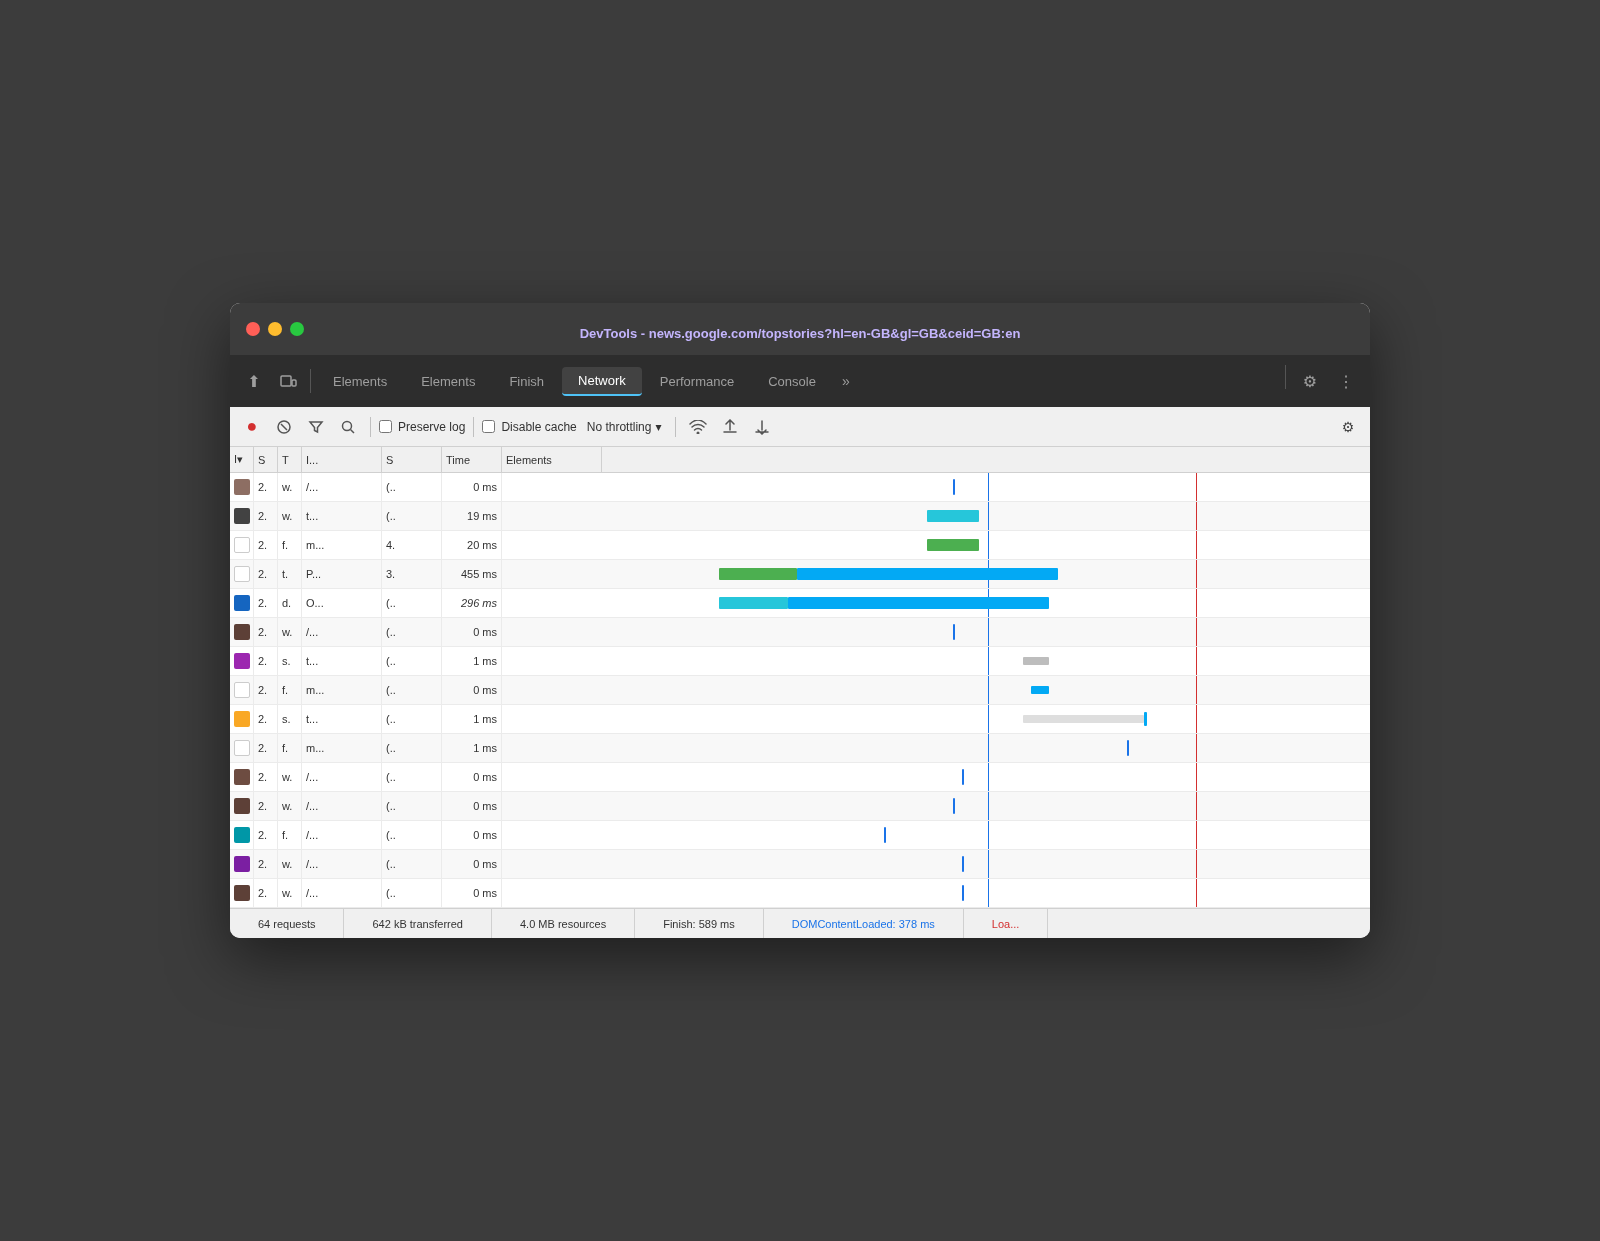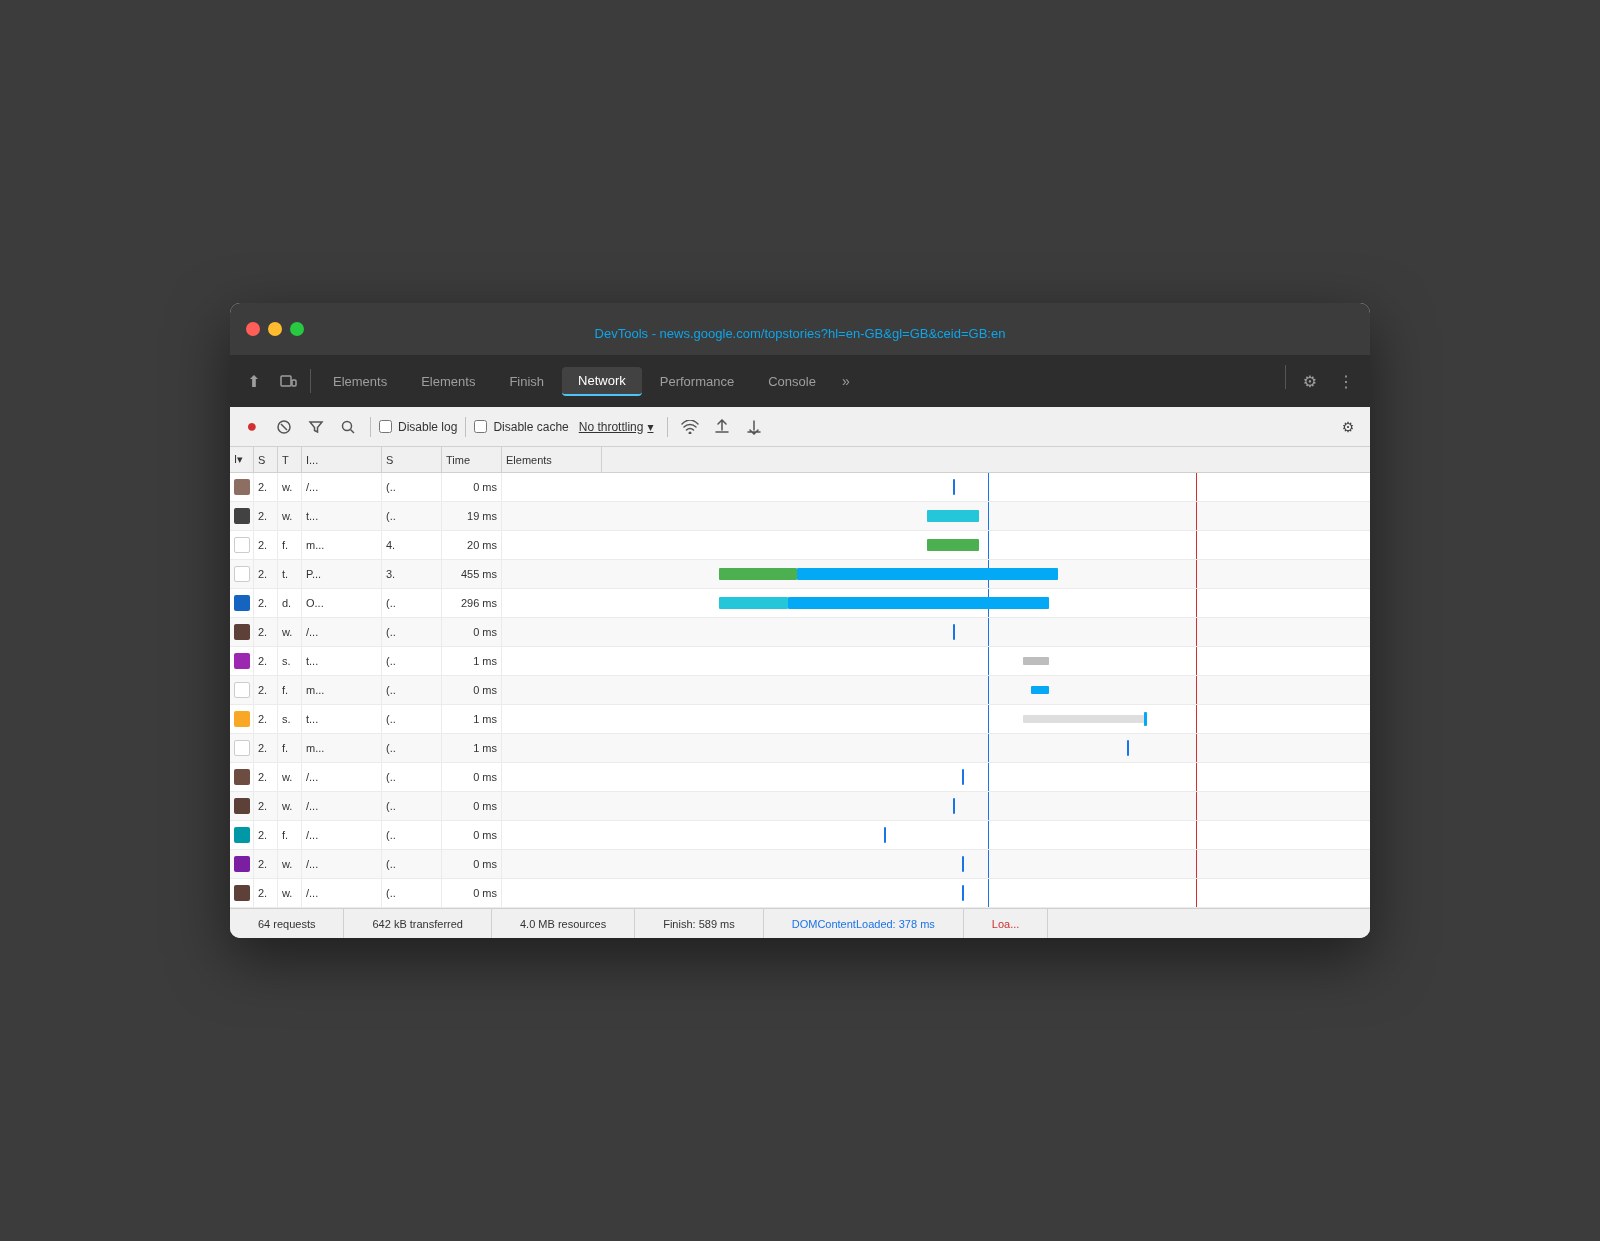--- a/index.html
+++ b/index.html
@@ -37,23 +37,23 @@
       border-radius: 50%;
       cursor: pointer;
     }
     .tl-red { background: #ff5f57; }
     .tl-yellow { background: #febc2e; }
     .tl-green { background: #28c840; }
     .titlebar-title {
       position: absolute;
       left: 50%;
       transform: translateX(-50%);
-      color: #0ea5e9;
+      color: #c4b5fd;
       font-size: 13px;
-      font-weight: 400;
+      font-weight: 700;
       white-space: nowrap;
       margin-top: 8px;
     }
     .tabs-bar {
       background: #2d2d2d;
       display: flex;
       align-items: center;
       height: 52px;
       padding: 0 8px;
       gap: 2px;
@@ -148,21 +148,20 @@
     .toolbar-checkbox input { cursor: pointer; }
     .throttle-select {
       display: flex;
       align-items: center;
       gap: 4px;
       font-size: 12px;
       color: #333;
       cursor: pointer;
       padding: 2px 6px;
       border-radius: 3px;
-      text-decoration: underline;
     }
     .wifi-icon { font-size: 14px; color: #444; }
     .table-container {
       background: #fff;
       overflow: hidden;
     }
     .table-header {
       display: grid;
       grid-template-columns: 24px 24px 24px 80px 60px 60px 100px 1fr;
       background: #f0f0f0;
@@ -301,21 +300,21 @@
     </div>
     <div class="toolbar-btn">
       <svg width="16" height="16" viewBox="0 0 16 16">
         <circle cx="7" cy="7" r="4.5" stroke="#555" stroke-width="1.5" fill="none"></circle>
         <line x1="10.5" y1="10.5" x2="14" y2="14" stroke="#555" stroke-width="1.5"></line>
       </svg>
     </div>
     <div class="toolbar-sep"></div>
     <label class="toolbar-checkbox">
       <input type="checkbox" style="">
-      <span>Disable log</span>
+      <span>Preserve log</span>
     </label>
     <div class="toolbar-sep"></div>
     <label class="toolbar-checkbox">
       <input type="checkbox" style="">
       <span>Disable cache</span>
     </label>
     <div class="throttle-select">
       <span>No throttling</span>
       <span>▾</span>
     </div>
@@ -425,21 +424,21 @@
           </div>
         </div>
         <div class="table-row">
           <div class="td">
             <div class="td-icon" style="background: rgb(21, 101, 192);"></div>
           </div>
           <div class="td">2.</div>
           <div class="td">d.</div>
           <div class="td">O...</div>
           <div class="td">(..</div>
-          <div class="td" style="justify-content: flex-end;">296 ms</div>
+          <div class="td" style="justify-content: flex-end; font-style: italic;">296 ms</div>
           <div class="td waterfall-cell" style="grid-column: 7 / 9; position: relative; padding: 0px; border-right: none;">
             <div style="position: relative; width: 100%; height: 28px;">
               <div class="vline-blue" style="left: 56%;"></div>
               <div class="vline-red" style="left: 80%;"></div>
               <div class="wf-bar" style="left: 25%; width: 8%; background: rgb(38, 198, 218); height: 12px;"></div>
               <div class="wf-bar" style="left: 33%; width: 30%; background: rgb(3, 169, 244); height: 12px;"></div>
             </div>
           </div>
         </div>
         <div class="table-row">

